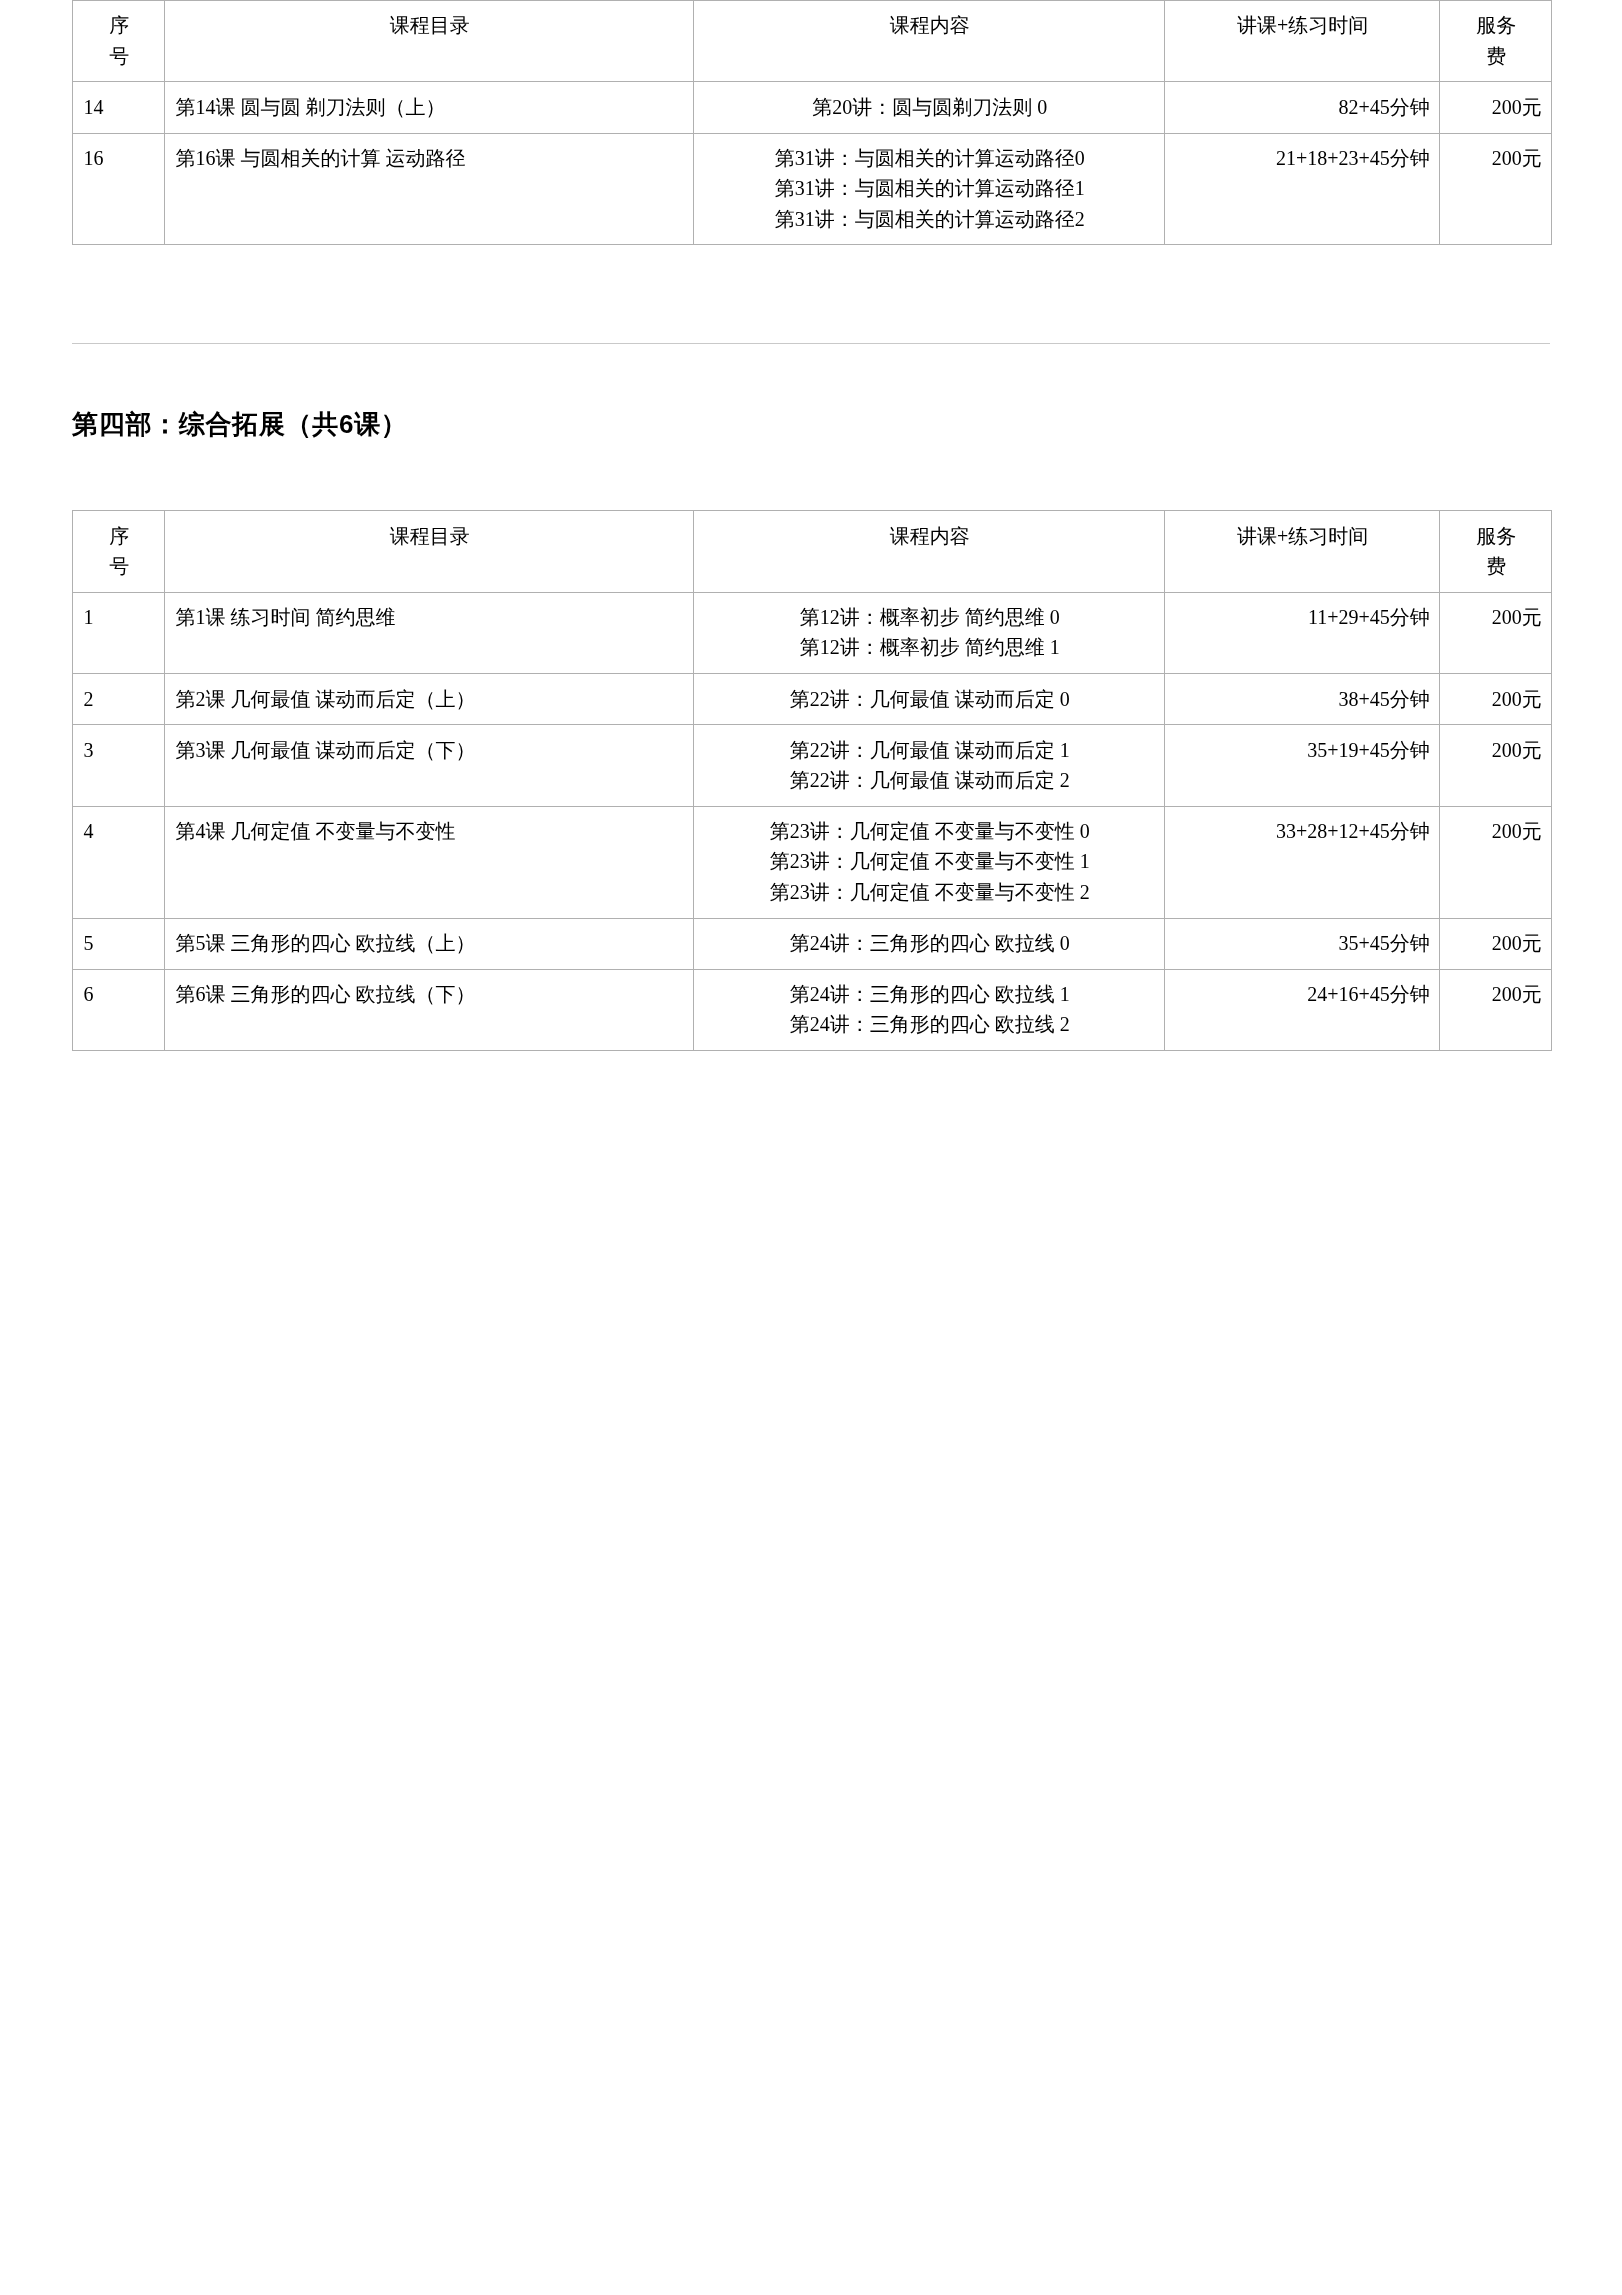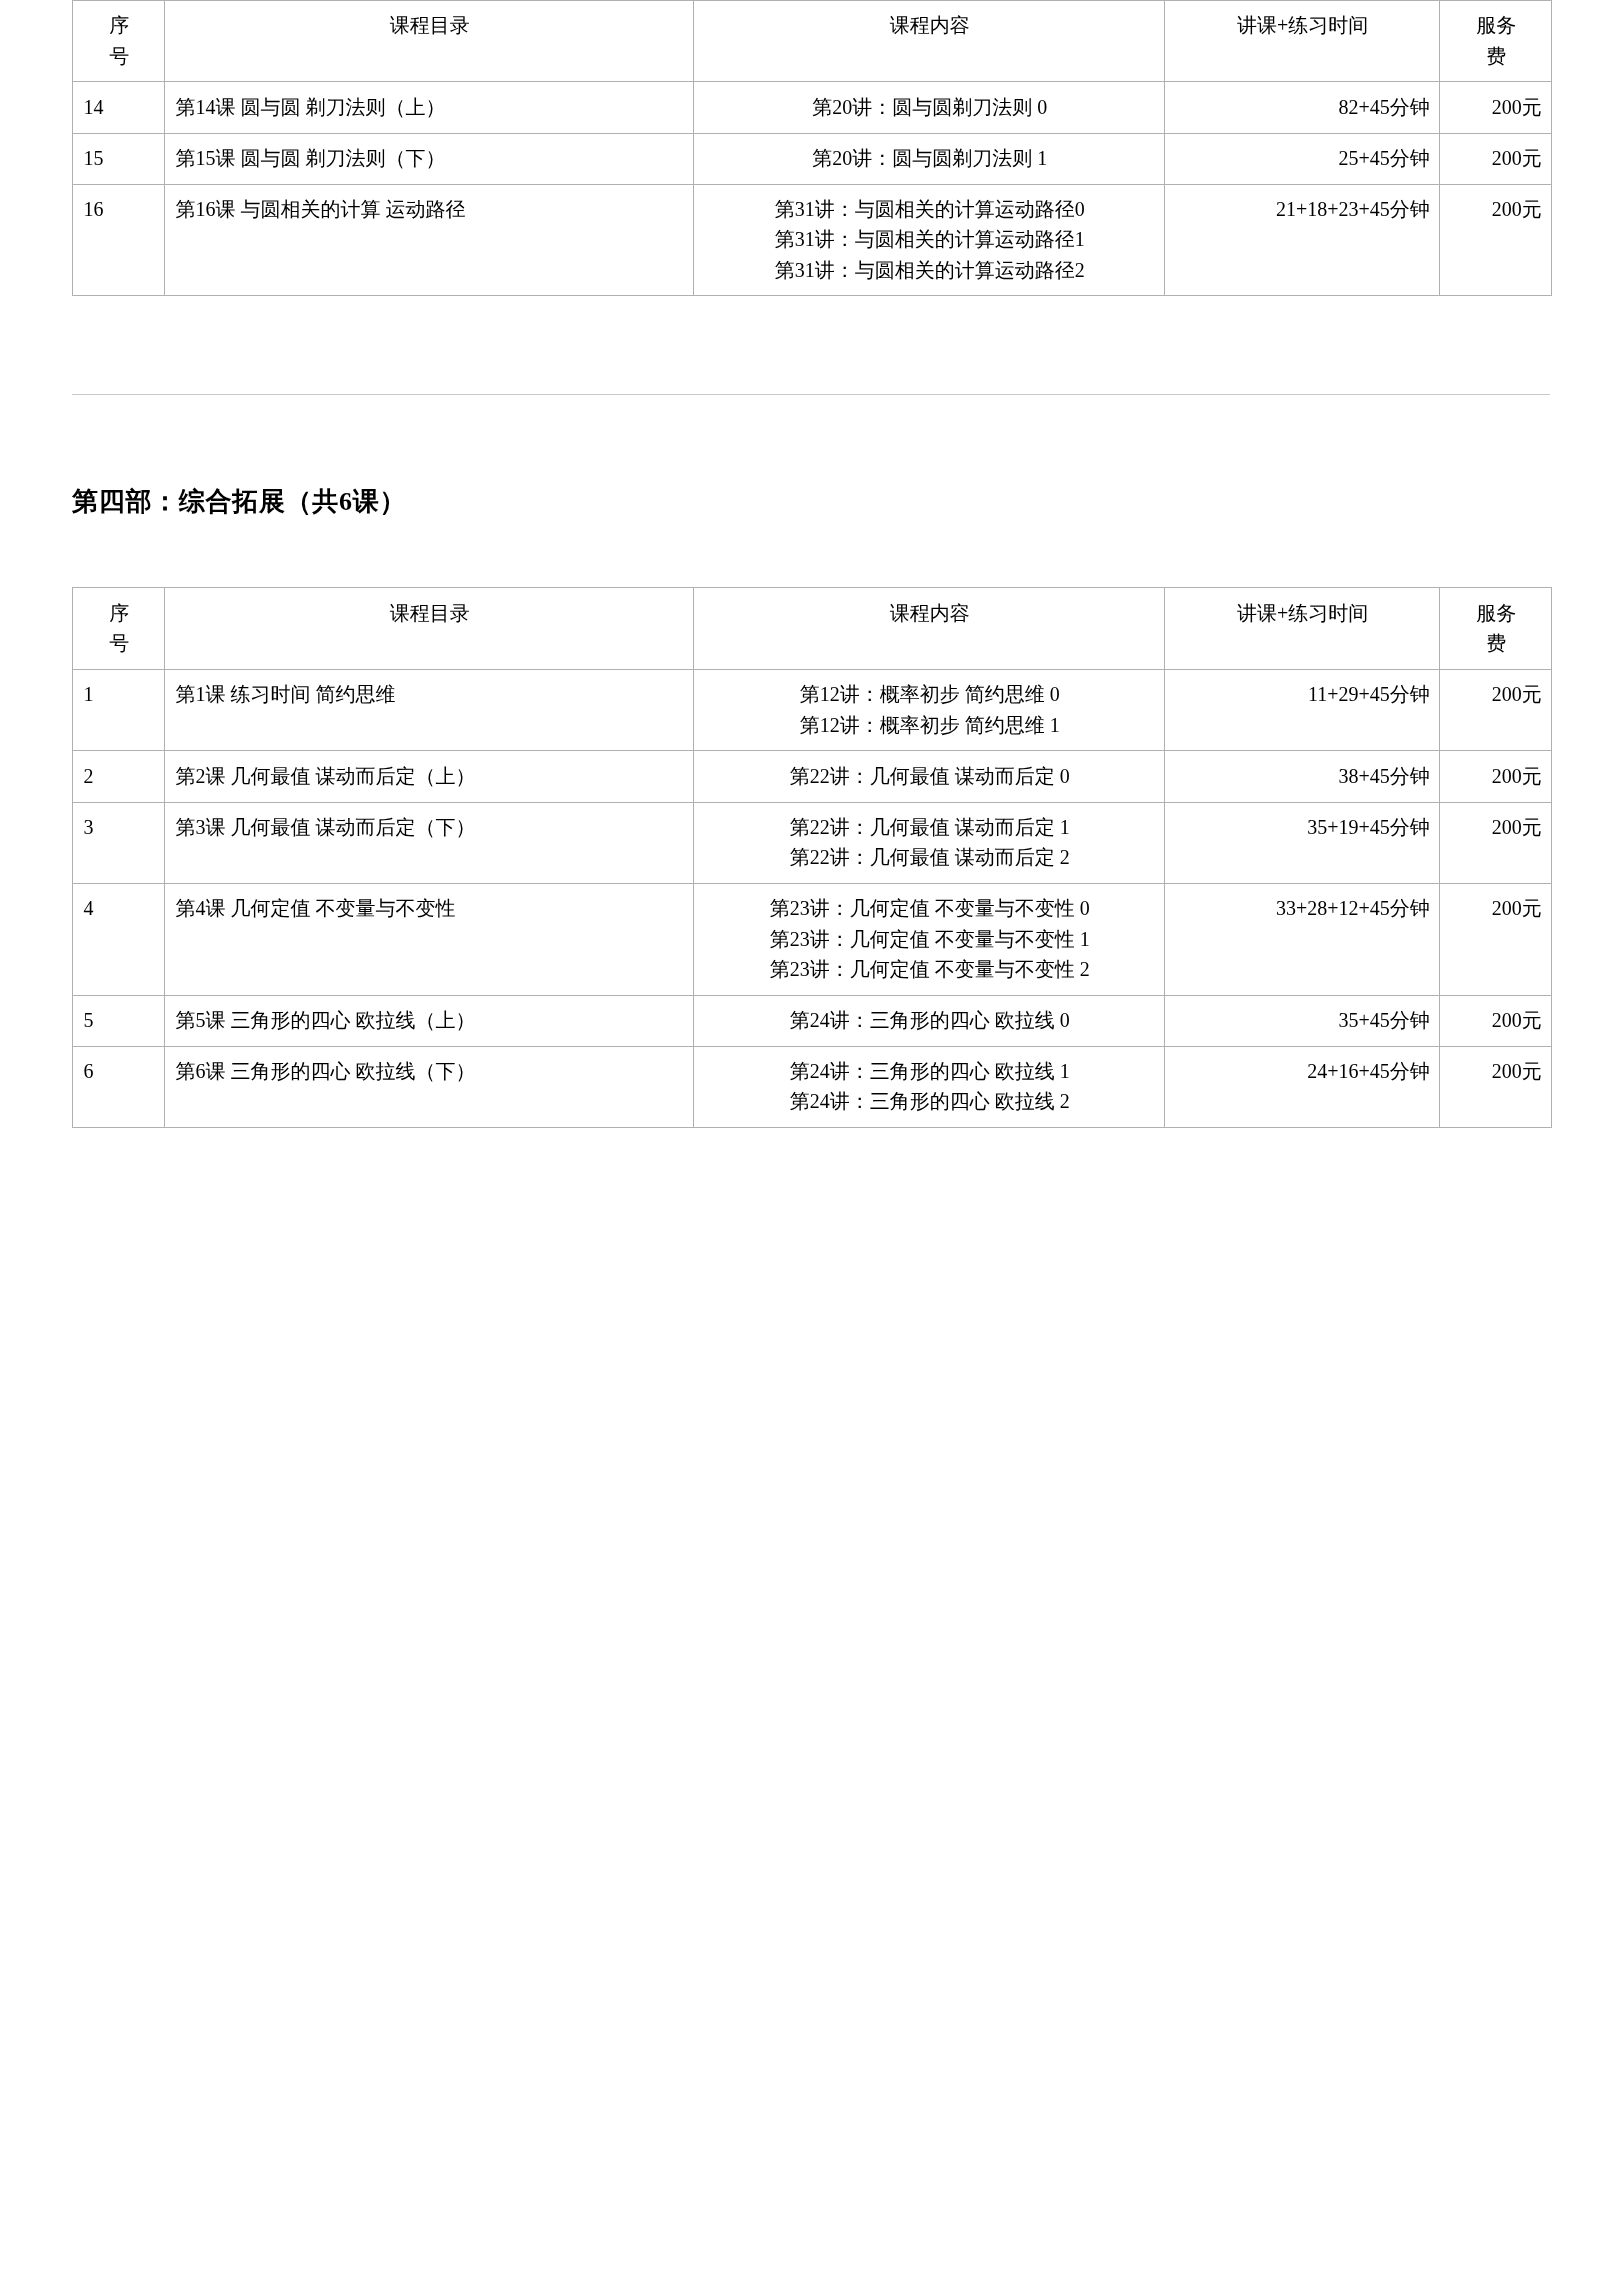--- a/index.html
+++ b/index.html
@@ -75,24 +75,24 @@
     padding-left: 11.8px;
   }
   .spacer-1 { height: 98px; }
   hr.divider {
     border: none;
     border-top: 1.3px solid #c9c9c9;
     margin: 0;
     width: 1478px;
   }
   .section-title {
-    font-family: Liberation Serif, serif;
+    font-family: Liberation Sans, sans-serif;
     font-weight: bold;
     font-size: 26px;
-    margin: 89px 0 0 0;
+    margin: 63px 0 0 0;
     letter-spacing: 0.7px;
   }
   .spacer-2 { height: 68px; }
   .spacer-3 { height: 118px; }
   .nowrap-keep { white-space: pre-wrap; }
 </style>
 </head>
 <body>
 
 <div class="page">
@@ -118,27 +118,20 @@
     </thead>
     <tbody>
       <tr>
         <td class="cell-no">14</td>
         <td class="cell-cat">第14课 圆与圆 剃刀法则（上）</td>
         <td class="cell-cont nowrap-keep">第20讲：圆与圆剃刀法则 0</td>
         <td class="cell-time">82+45分钟</td>
         <td class="cell-fee">200元</td>
       </tr>
       <tr>
-        <td class="cell-no">15</td>
-        <td class="cell-cat">第15课 圆与圆 剃刀法则（下）</td>
-        <td class="cell-cont nowrap-keep">第20讲：圆与圆剃刀法则 1</td>
-        <td class="cell-time">25+45分钟</td>
-        <td class="cell-fee">200元</td>
-      </tr>
-      <tr>
         <td class="cell-no">16</td>
         <td class="cell-cat">第16课 与圆相关的计算 运动路径</td>
         <td class="cell-cont nowrap-keep">第31讲：与圆相关的计算运动路径0
 第31讲：与圆相关的计算运动路径1
 第31讲：与圆相关的计算运动路径2</td>
         <td class="cell-time">21+18+23+45分钟</td>
         <td class="cell-fee">200元</td>
       </tr>
     </tbody>
   </table>

